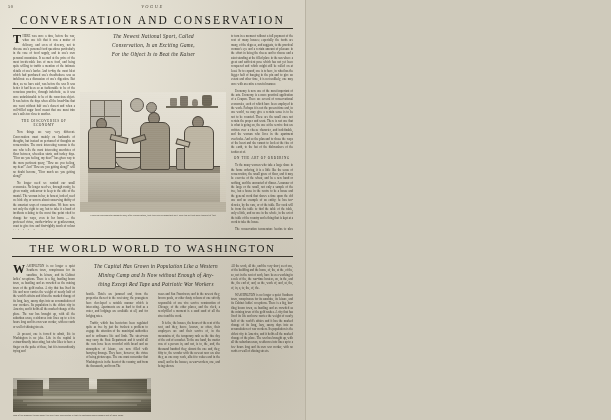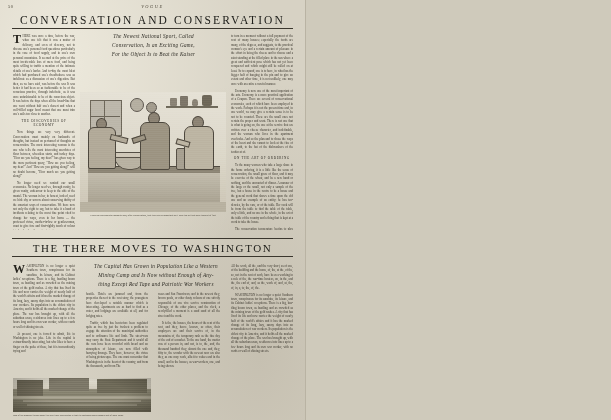--- a/index.html
+++ b/index.html
@@ -202,21 +202,21 @@
       <div class="k-shape" style="left:112px; top:24px; width:10px; height:11px; background:#8d8475; border-radius:50%; border:1px solid #4e483e;"></div>
       <div class="k-shape" style="left:104px; top:34px; width:28px; height:42px; background:#bdb5a3; border:1px solid #4e483e; border-radius:7px 7px 2px 2px;"></div>
       <div class="k-shape" style="left:96px; top:48px; width:12px; height:4px; background:#bdb5a3; border:1px solid #4e483e; transform:rotate(16deg);"></div>
 
       <div class="k-shape" style="left:0; top:110px; width:146px; height:10px; background:#b9b2a1;"></div>
       <div class="ph-grain" style="opacity:0.5;"></div>
     </div>
     <div class="caption" style="left:80px; top:214px; width:146px;">There are sacramental moments and, after conservation, that they are as important as it were the art that once thought of first</div>
 
     <div class="rule" style="left:12px; right:12px; top:238px;"></div>
-    <div class="headline small" style="top:242px;">THE THERE MOVES TO WASHINGTON</div>
+    <div class="headline small" style="top:242px;">THE WORLD WORLD TO WASHINGTON</div>
     <div class="rule" style="left:12px; right:12px; top:256px;"></div>
 
     <div class="subhead" style="left:86px; width:140px; top:262px;">
       <div>The Capital Has Grown in Population Like a Western</div>
       <div>Mining Camp and Is Now without Enough of Any-</div>
       <div>thing Except Red Tape and Patriotic War Workers</div>
     </div>
 
     <div class="col" style="left:13px; top:264px; width:62px; height:110px;">
       <p class="dropcap">WASHINGTON is no longer a quiet Southern town, conspicuous for its sunshine, its leisure, and its Cabinet ladies' receptions. There is a big, bus­tling boom town, as bustling and as crowded as the mining town of the gold rushes. A city that has lived its life and now carries the weight of nearly half of the world's affairs and it has the marked change of its long, lazy, sunny days into an accumulation of war work­ers. Its population is the oldest city in America, and it holds all the marked change of the place. The war has brought up, with all the suburban areas, residences into lines up to a few hours long and its own war worker, with no cards or wall of shining streets.</p>

